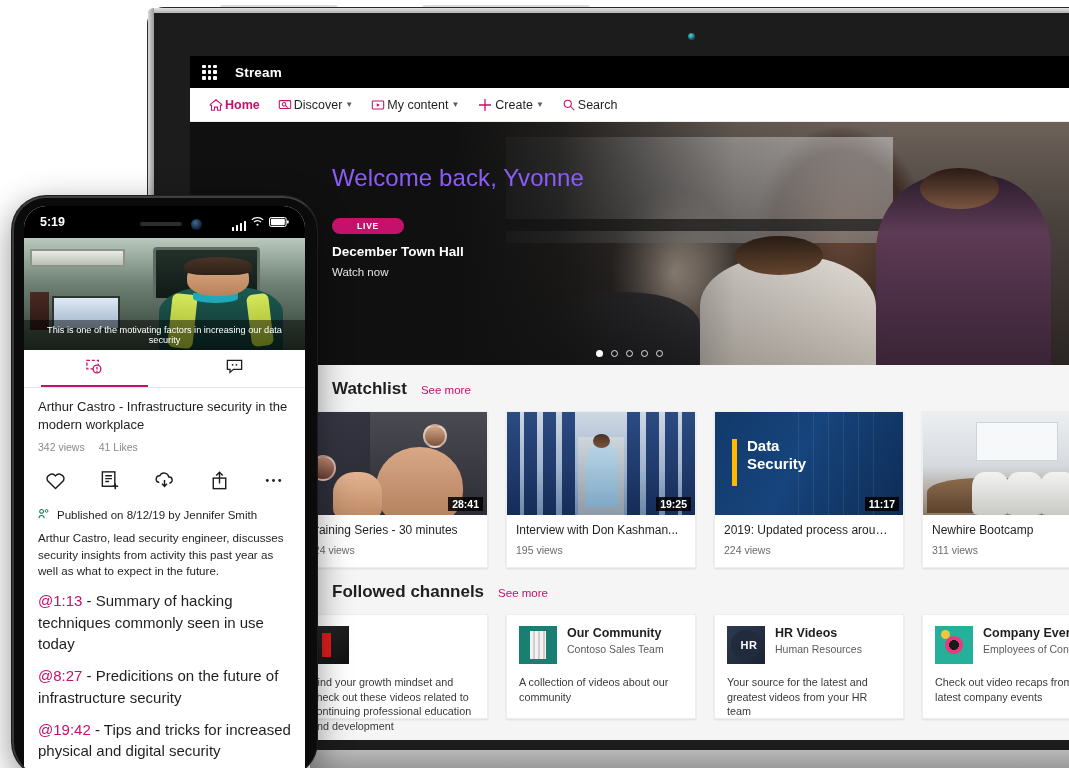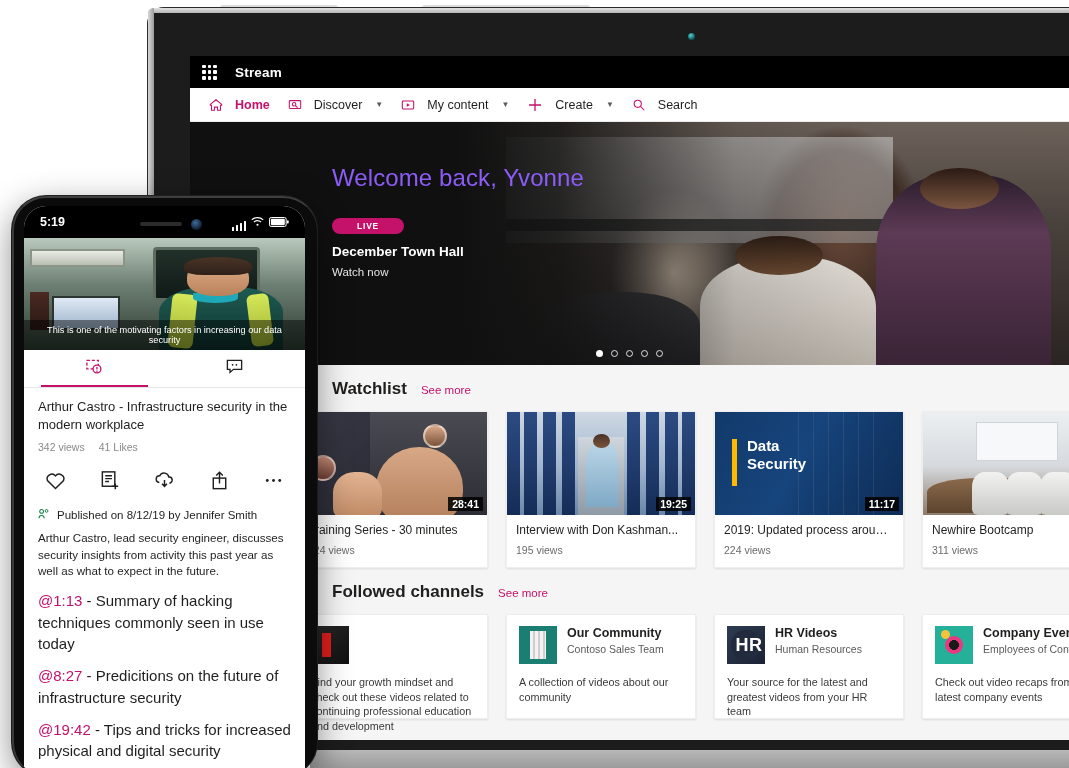--- a/index.html
+++ b/index.html
@@ -42,21 +42,21 @@
   
   .suite-bar { height: 32px; background: #000; display: flex; align-items: center; padding: 0 12px; }
   .waffle { width: 15px; height: 15px; display: grid; grid-template-columns: repeat(3,1fr);
             grid-template-rows: repeat(3,1fr); gap: 2px; cursor: pointer; }
   .waffle i { background: #fff; border-radius: 1px; display:block; }
   .suite-title { color: #fff; font-size: 13.5px; font-weight: 600; margin-left: 18px; letter-spacing: .2px; }
 
   
   .cmd-bar { height: 34px; background: #fff; display: flex; align-items: center;
              padding: 0 0 0 10px; border-bottom: 1px solid #edebe9; }
-  .cmd-item { display: flex; align-items: center; gap: 12px; padding: 0 9px; height: 34px;
+  .cmd-item { display: flex; align-items: center; gap: 2px; padding: 0 9px; height: 34px;
               font-size: 12.5px; color: #201f1e; cursor: pointer; white-space: nowrap; }
   .cmd-item.active { color: #C4116A; font-weight: 700; }
   .cmd-item .glyph { display:inline-flex; align-items:center; justify-content:center; }
   .chev { font-size: 8px; color: #5c5c5c; margin-left: 1px; }
 
   
   .hero { position: relative; height: 243px; background: #141414; overflow: hidden; }
   .hero-photo { position: absolute; inset: 0; }
   .hero-grad { position: absolute; inset: 0;
                background: linear-gradient(90deg, #101010 0%, #101010 30%, rgba(16,16,16,.82) 42%, rgba(16,16,16,.15) 62%, rgba(16,16,16,0) 80%); }
@@ -206,21 +206,21 @@
   .ph-phone .collar { position:absolute; left:60%; top:49%; width:16%; height:9%;
       background: #1fa9b8; border-radius: 0 0 50% 50%; }
 
   .ch-tips { background: linear-gradient(135deg,#2a2a2a,#101010); position:relative; }
   .ch-tips::after { content:""; position:absolute; left:30%; top:18%; width:22%; height:64%; background:#e11d1d; }
   .ch-comm { background: #1a7f72; position:relative; }
   .ch-comm::after { content:""; position:absolute; left:28%; top:14%; width:44%; height:72%;
       background: repeating-linear-gradient(90deg,#f2f2f2 0 3px,#cfcfcf 3px 5px); }
   .ch-hr { background: linear-gradient(135deg,#2e3b52,#1b2333); position:relative;
       display:flex; align-items:center; justify-content:center; }
-  .ch-hr span { color:#fff; font-size:18px; font-weight:700; letter-spacing:.5px; z-index:2;margin-left:6px; }
+  .ch-hr span { color:#fff; font-size:11px; font-weight:700; letter-spacing:.5px; z-index:2;margin-left:6px; }
   .ch-hr::before { content:""; position:absolute; left:50%; top:50%; transform:translate(-50%,-50%);
       width:30px; height:30px; border-radius:50%; background:#222b3d; }
   .ch-ce { background: #25b09a; position:relative; }
   .ch-ce::after { content:""; position:absolute; left:26%; top:26%; width:48%; height:48%;
       border-radius:50%; background: radial-gradient(circle, #1a1a1a 38%, #e8397f 40%, #e8397f 100%); }
   .ch-ce::before { content:""; position:absolute; left:16%; top:10%; width:24%; height:24%;
       border-radius:50%; background:#f2c53d; }
 </style>
 </head>
 <body>

